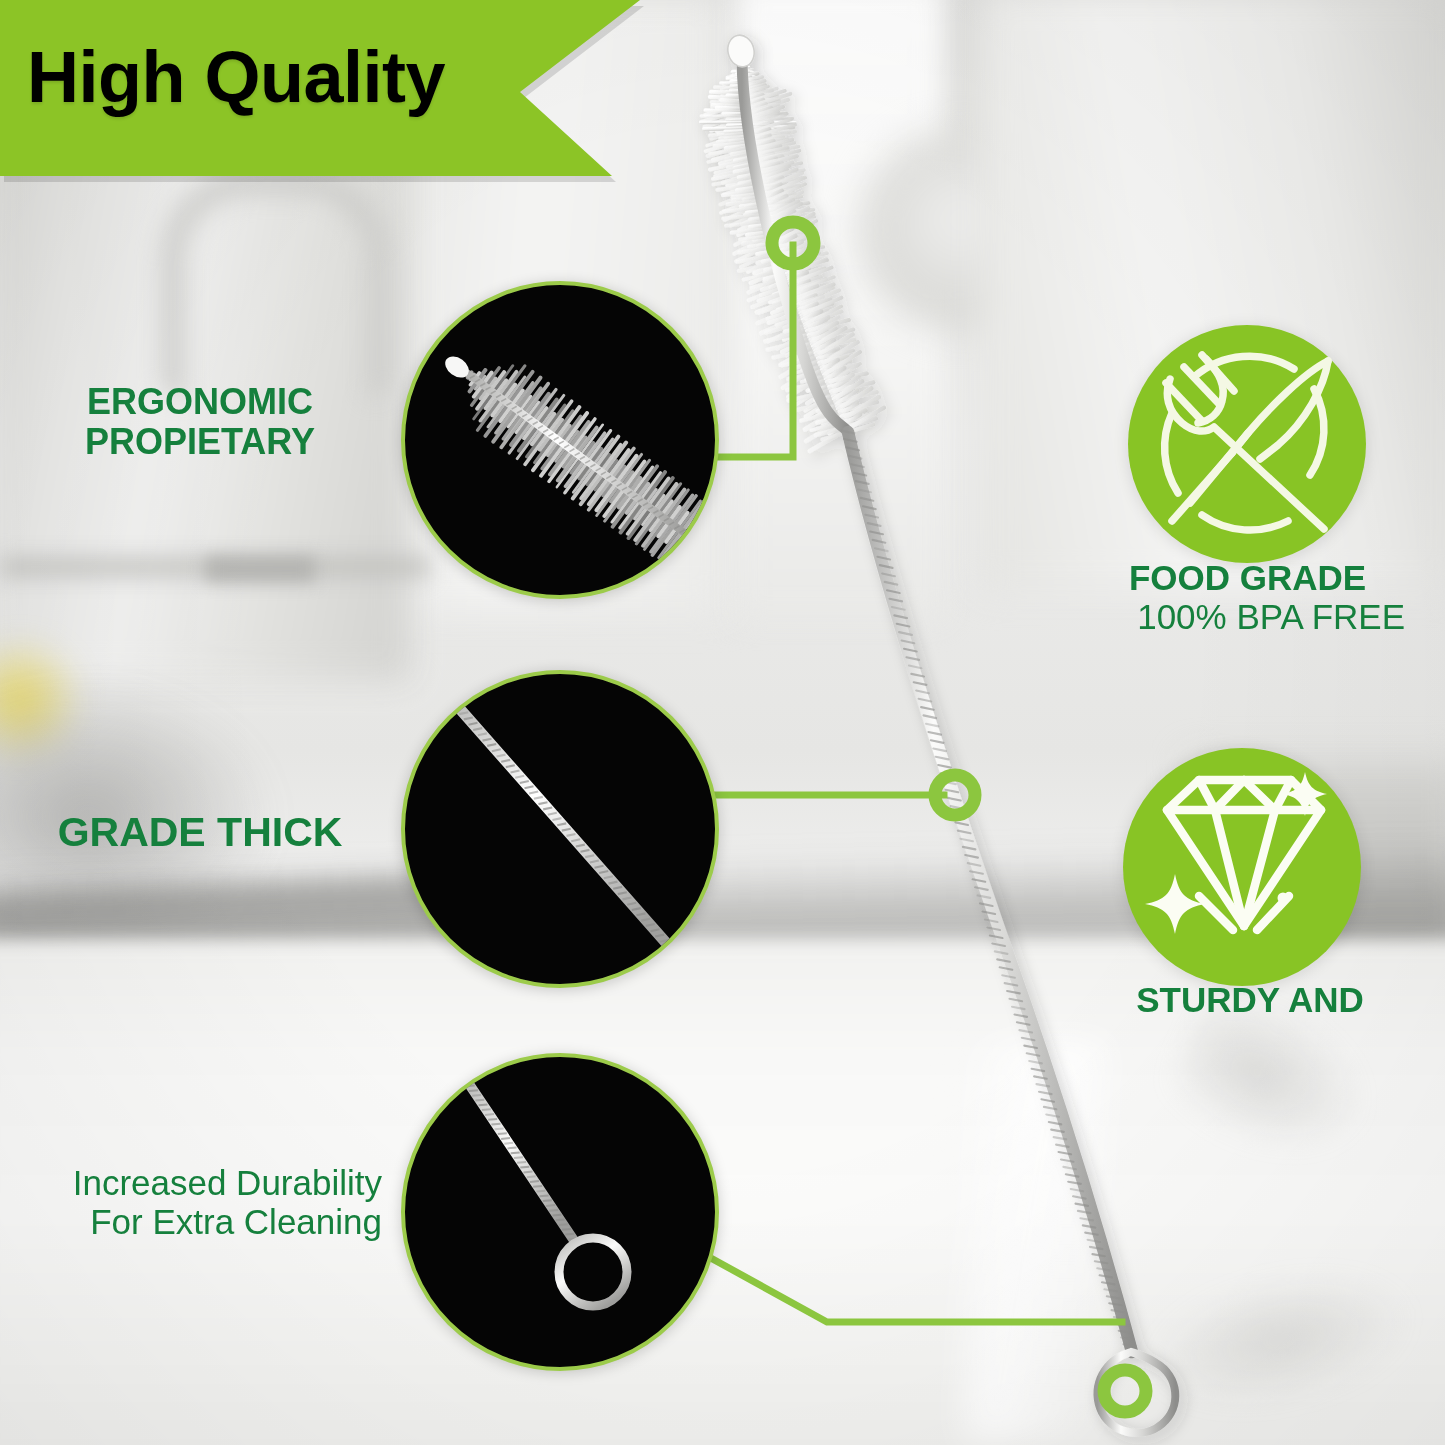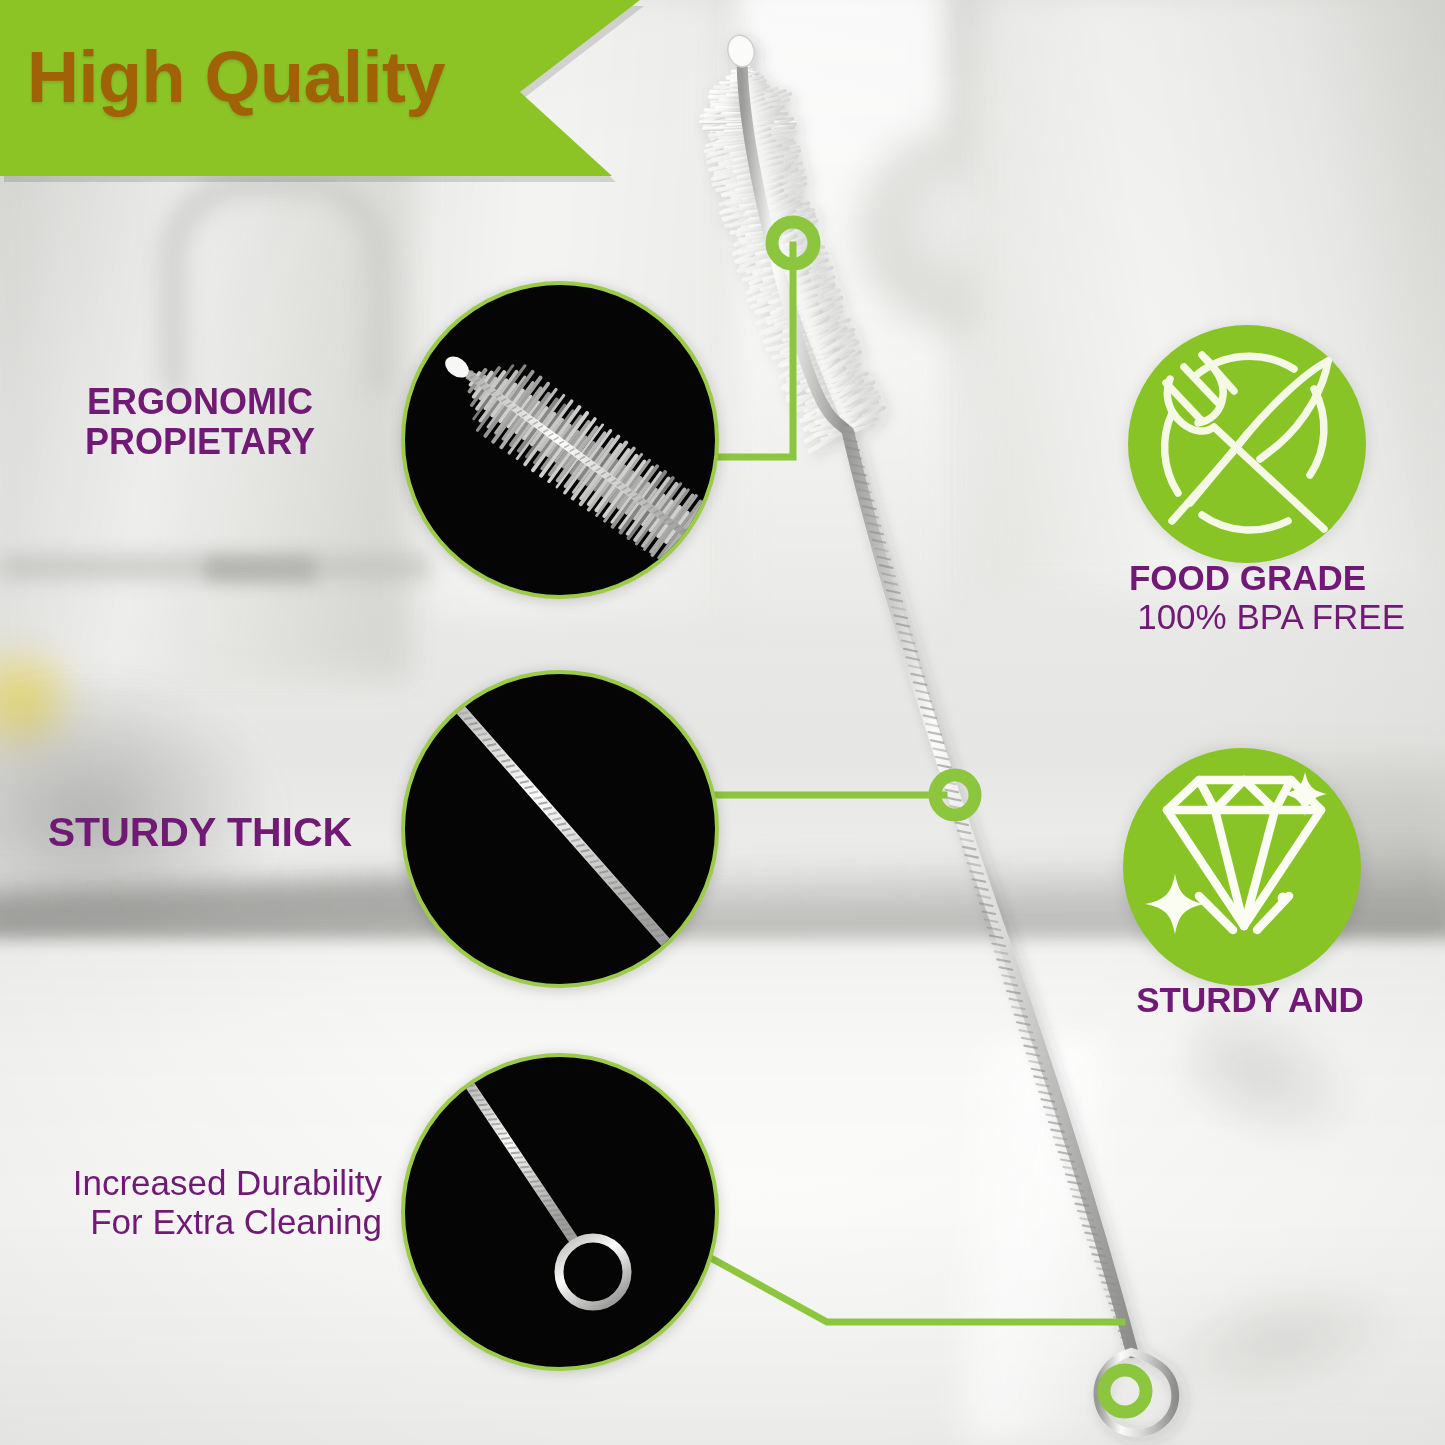--- a/index.html
+++ b/index.html
@@ -130,21 +130,21 @@
     position: absolute;
     left: 0; top: 0;
     width: 660px; height: 182px;
     pointer-events: none;
   }
   .ribbon-title {
     position: absolute;
     left: 27px; top: 36px;
     font-size: 72px;
     font-weight: bold;
-    color: #a16207;
+    color: #000000;
     letter-spacing: -0.5px;
     white-space: nowrap;
     text-shadow: 0 2px 3px rgba(0,0,0,.12);
   }
 
   
   .connectors { position: absolute; inset: 0; pointer-events: none; }
 
   
   .detail-circle {
@@ -153,21 +153,21 @@
     background: #050505;
     border: 4px solid #9ccb4a;
     overflow: hidden;
     box-shadow: 0 2px 14px rgba(0,0,0,.18);
   }
   .detail-circle .inner { position: absolute; inset: 0; }
 
   
   .label {
     position: absolute;
-    color: #701a75;
+    color: #15803d;
     text-align: center;
     line-height: 1.12;
     white-space: nowrap;
   }
   .label .ln { display: block; }
   .label-lg  { font-size: 41px; font-weight: bold; }
   .label-md  { font-size: 36px; font-weight: bold; }
   .label-sub { font-size: 35px; font-weight: bold; }
   .label-thin{ font-size: 35px; font-weight: normal; text-align: right; }
 
@@ -1162,21 +1162,21 @@
       <circle cx="188" cy="215" r="34" fill="none" stroke="url(#b3w)" stroke-width="9"></circle>
     </svg>
   </div>
 
   <div class="label label-md" style="left:30px; top:382px; width:340px;">
     <span class="ln">ERGONOMIC</span>
     <span class="ln">PROPIETARY</span>
   </div>
 
   <div class="label label-lg" style="left:25px; top:810px; width:350px;">
-    <span class="ln">STURDY THICK</span>
+    <span class="ln">GRADE THICK</span>
   </div>
 
   <div class="label" style="left:22px; top:1163px; width:360px;">
     <span class="ln label-thin">Increased Durability</span>
     <span class="ln label-thin">For Extra Cleaning</span>
   </div>
 
   <div class="icon-circle" style="left:1128px; top:325px;">
     <svg viewBox="0 0 238 238">
       <g fill="none" stroke="#f4f8e4" stroke-width="7.5" stroke-linecap="round" stroke-linejoin="round">

